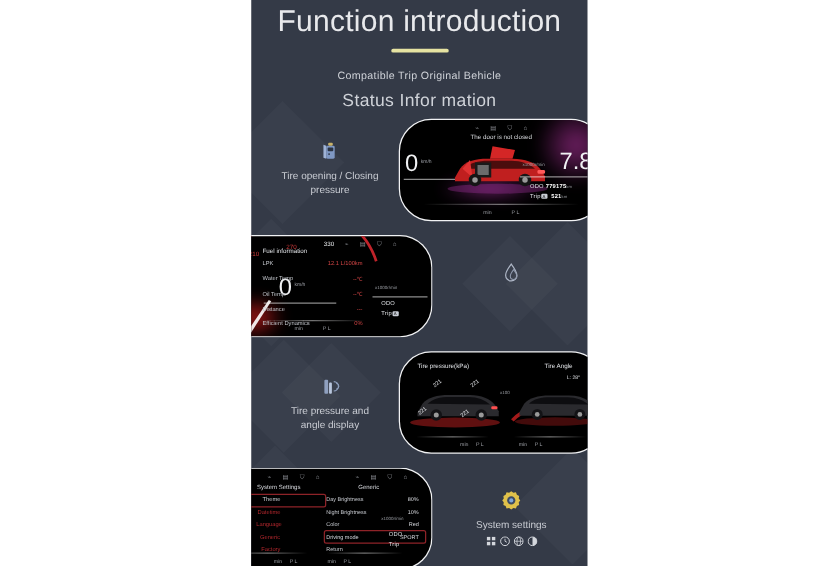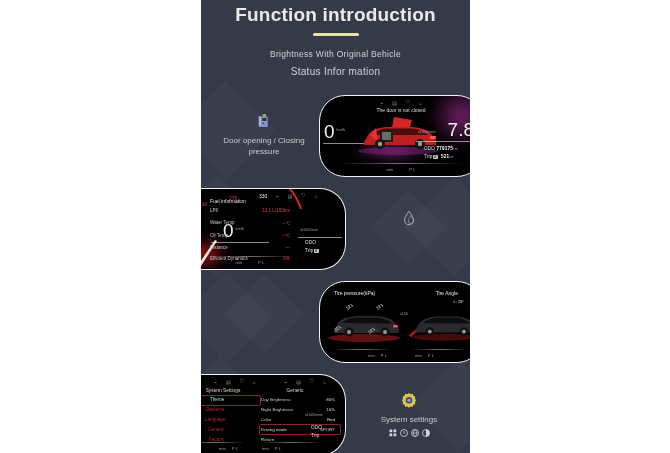--- a/index.html
+++ b/index.html
@@ -4,24 +4,24 @@
 <style>
   html,body{margin:0;padding:0;background:#ffffff;}
   body{width:670px;height:453px;overflow:hidden;font-family:"Liberation Sans",sans-serif;}
   .page{position:relative;width:670px;height:453px;background:#ffffff;}
   .panel{position:absolute;left:201px;top:0;width:269px;height:453px;background:#343a47;overflow:hidden;}
 
   .bgshape{position:absolute;background:rgba(255,255,255,.028);pointer-events:none;}
 
   
   .hdr{position:absolute;left:0;top:0;width:269px;text-align:center;}
-  .title{font-size:19px;font-weight:bold;color:#e8e9ec;letter-spacing:.2px;margin-top:4px;}
+  .title{font-size:24px;font-weight:normal;color:#e8e9ec;letter-spacing:.2px;margin-top:4px;}
   .rule{width:46px;height:3px;background:#e6e3a2;margin:7px auto 0;border-radius:2px;}
   .sub1{font-size:8.5px;color:#cfd2d8;margin-top:13px;letter-spacing:.3px;}
-  .sub2{font-size:10px;color:#cfd2d8;margin-top:7px;letter-spacing:.3px;}
+  .sub2{font-size:14px;color:#cfd2d8;margin-top:7px;letter-spacing:.3px;}
 
   
   .row{position:absolute;left:0;width:269px;height:88px;}
   .lbl{position:absolute;width:110px;text-align:center;color:#c9ccd3;font-size:8px;line-height:11px;}
   .lbl .ico{display:block;margin:0 auto 5px;width:18px;height:18px;}
   .lbl .txt{display:block;}
 
   
   .cluster{position:absolute;background:#000;border:1.6px solid #f2f3f5;overflow:hidden;}
   .cl-b{border-radius:0 26px 26px 0;border-left:none;}
@@ -85,36 +85,36 @@
     <div class="bgshape" style="left:-6px;top:285px;width:64px;height:64px;transform:rotate(45deg);"></div>
     <div class="bgshape" style="left:-14px;top:370px;width:66px;height:66px;transform:rotate(45deg);"></div>
     <div class="bgshape" style="left:218px;top:192px;width:70px;height:70px;transform:rotate(45deg);"></div>
     <div class="bgshape" style="left:224px;top:372px;width:66px;height:66px;transform:rotate(45deg);"></div>
     <div class="bgshape" style="left:36px;top:286px;width:56px;height:56px;transform:rotate(45deg);"></div>
     <div class="bgshape" style="left:180px;top:200px;width:54px;height:54px;transform:rotate(45deg);"></div>
 
     <div class="hdr">
       <div class="title">Function introduction</div>
       <div class="rule"></div>
-      <div class="sub1">Brightness With Original Behicle</div>
+      <div class="sub1">Compatible Trip Original Behicle</div>
       <div class="sub2">Status Infor mation</div>
     </div>
 
     <div class="row" style="top:90px;">
       <div class="lbl" style="left:8px;top:22px;">
         <span class="ico">
           <svg viewBox="0 0 24 24" width="18" height="18">
             <rect x="8" y="6" width="9" height="14" rx="1.5" fill="#7f98c4"></rect>
             <rect x="9.5" y="8" width="6" height="4" rx="1" fill="#2b3342"></rect>
             <circle cx="11" cy="15" r="1" fill="#2b3342"></circle>
             <path d="M5 5 L8 6 L8 20 L5 19 Z" fill="#9fb3d6"></path>
             <rect x="10" y="3" width="5" height="3" rx="1.2" fill="#c9b36a"></rect>
           </svg>
         </span>
-        <span class="txt">Door opening / Closing</span>
+        <span class="txt">Tire opening / Closing</span>
         <span class="txt">pressure</span>
       </div>
 
       <div class="cluster cl-full" style="left:118px;top:5px;width:162px;height:80px;">
 
         <div class="glow" style="right:-14px;top:-10px;width:70px;height:60px;background:radial-gradient(circle,#d73ec0 0%,rgba(0,0,0,0) 70%);opacity:.55;"></div>
         <div class="glow" style="left:30px;top:47px;width:84px;height:16px;background:radial-gradient(ellipse,#c03ab8 0%,rgba(0,0,0,0) 70%);opacity:.75;"></div>
 
         <div class="topbar" style="width:70%;left:15%;">
           <span>⌁</span>
@@ -237,20 +237,32 @@
         <span class="ico">
           <svg viewBox="0 0 24 24" width="18" height="18">
             <path d="M12 3 C12 3 6 11 6 15 A6 6 0 0 0 18 15 C18 11 12 3 12 3 Z" fill="none" stroke="#aeb6c6" stroke-width="1.3"></path>
             <path d="M14.5 9 C14.5 9 11 13.5 11 16 A3.5 3.5 0 0 0 18 16 C18 13.5 14.5 9 14.5 9 Z" fill="none" stroke="#8f99ad" stroke-width="1.1"></path>
           </svg>
         </span>
       </div>
     </div>
 
     <div class="row" style="top:276px;">
+      <div class="lbl" style="left:8px;top:24px;">
+        <span class="ico">
+          <svg viewBox="0 0 24 24" width="18" height="18">
+            <rect x="6" y="5" width="4" height="15" rx="1" fill="#8fa0bf"></rect>
+            <rect x="11" y="8" width="3" height="12" rx="1" fill="#b9c6dd"></rect>
+            <path d="M16 7 A5 5 0 0 1 16 17" fill="none" stroke="#8fa0bf" stroke-width="1.2"></path>
+            <path d="M18.5 9 A3 3 0 0 1 18.5 15" fill="none" stroke="#8fa0bf" stroke-width="1"></path>
+          </svg>
+        </span>
+        <span class="txt">Tire pressure and</span>
+        <span class="txt">angle display</span>
+      </div>
 
       <div class="cluster cl-full" style="left:118px;top:5px;width:162px;height:80px;">
         <div class="tphd" style="left:14px;">Tire pressure(kPa)</div>
         <div class="tphd" style="right:24px;">Tire Angle</div>
         <div class="angle" style="right:18px;top:17px;">
           <span>L:</span>
           <span>28°</span>
         </div>
 
         <svg style="position:absolute;left:6px;top:22px;" width="76" height="40" viewBox="0 0 76 40">

